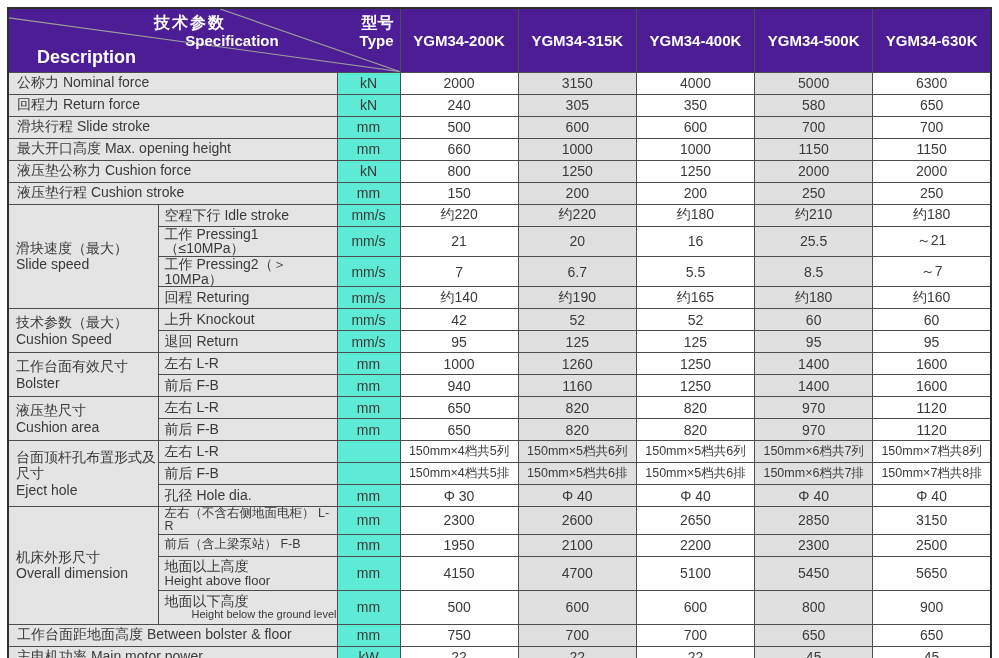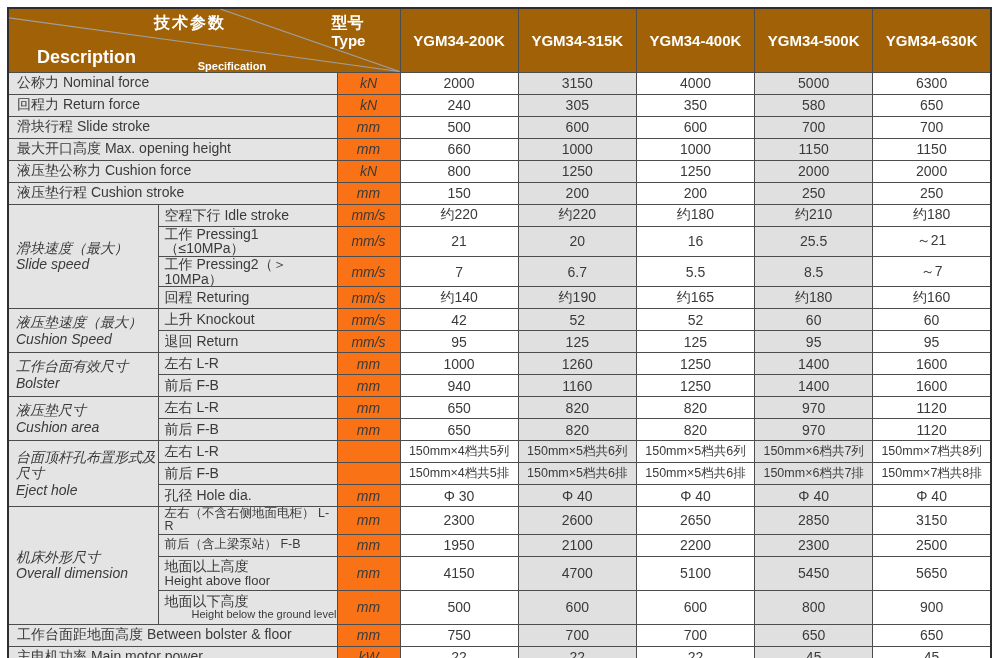--- a/index.html
+++ b/index.html
@@ -5,40 +5,40 @@
   html,body{margin:0;padding:0;background:#ffffff;}
   body{width:999px;height:658px;position:relative;font-family:"Liberation Sans","DejaVu Sans",sans-serif;color:#3a3a3a;}
   table{border-collapse:collapse;table-layout:fixed;width:985px;position:absolute;left:7px;top:7px;border:2px solid #2e2e2e;}
   col.c-group{width:150px;}
   col.c-sub{width:179px;}
   col.c-unit{width:63px;}
   td,th{border:1px solid #4d4d4d;overflow:hidden;}
   thead tr{height:64px;}
   tbody tr{height:22px;}
   tbody tr.tall{height:34px;}
-  th{background:#a16207;color:#ffffff;font-weight:bold;font-size:15px;text-align:center;padding:12px;}
+  th{background:#4c1d95;color:#ffffff;font-weight:bold;font-size:15px;text-align:center;padding:12px;}
   th.corner{position:relative;}
   .corner .spec-cn{position:absolute;top:4px;left:62px;width:238px;text-align:center;font-size:16px;letter-spacing:2px;}
-  .corner .spec-en{position:absolute;top:23px;left:104px;width:238px;text-align:center;font-size:11px;letter-spacing:0;margin-top:28px;}
+  .corner .spec-en{position:absolute;top:23px;left:104px;width:238px;text-align:center;font-size:15px;letter-spacing:0;}
   .corner .name{position:absolute;left:28px;bottom:4px;text-align:left;line-height:1.15;}
   .corner .name .cn{font-size:16px;letter-spacing:1px;}
   .corner .name .en{font-size:18px;margin-top:47px;}
-  .corner .type{position:absolute;right:6px;top:5px;width:62px;text-align:left;line-height:1.15;}
+  .corner .type{position:absolute;right:6px;top:5px;width:62px;text-align:right;line-height:1.15;}
   .corner .type .cn{font-size:16px;}
   .corner .type .en{font-size:15px;}
   .corner svg{position:absolute;left:0;top:0;width:100%;height:100%;}
   td{font-size:14px;padding:0;}
   td.lbl{background:#e4e4e4;text-align:left;padding-left:8px;line-height:1.1;}
-  td.grp{vertical-align:middle;padding-left:7px;font-style:italic;}
+  td.grp{vertical-align:middle;padding-left:7px;}
   td.grp div{line-height:1.2;}
   td.sub{background:#e4e4e4;text-align:left;padding-left:6px;line-height:1.05;}
   td.sub.sm{font-size:12.5px;margin-top:25px;}
   td.sub .en2{font-size:13px;}
   td.sub.xsm .en2{font-size:11px;text-align:right;}
-  td.unit{background:#f97316;text-align:center;font-style:italic;}
+  td.unit{background:#5eead4;text-align:center;}
   td.val{background:#ffffff;text-align:center;}
   td.val.alt{background:#e0e0e0;}
   tr.small-vals td.val{font-size:12.5px;margin-top:12px;}
 </style>
 </head>
 <body>
 
 <table>
   <colgroup>
     <col class="c-group">
@@ -167,21 +167,21 @@
       <td class="unit">mm/s</td>
       <td class="val">约140</td>
       <td class="val alt">约190</td>
       <td class="val">约165</td>
       <td class="val alt">约180</td>
       <td class="val">约160</td>
     </tr>
 
     <tr>
       <td class="lbl grp" rowspan="2">
-        <div>液压垫速度（最大）</div>
+        <div>技术参数（最大）</div>
         <div>Cushion Speed</div>
       </td>
       <td class="sub">上升 Knockout</td>
       <td class="unit">mm/s</td>
       <td class="val">42</td>
       <td class="val alt">52</td>
       <td class="val">52</td>
       <td class="val alt">60</td>
       <td class="val">60</td>
     </tr>

